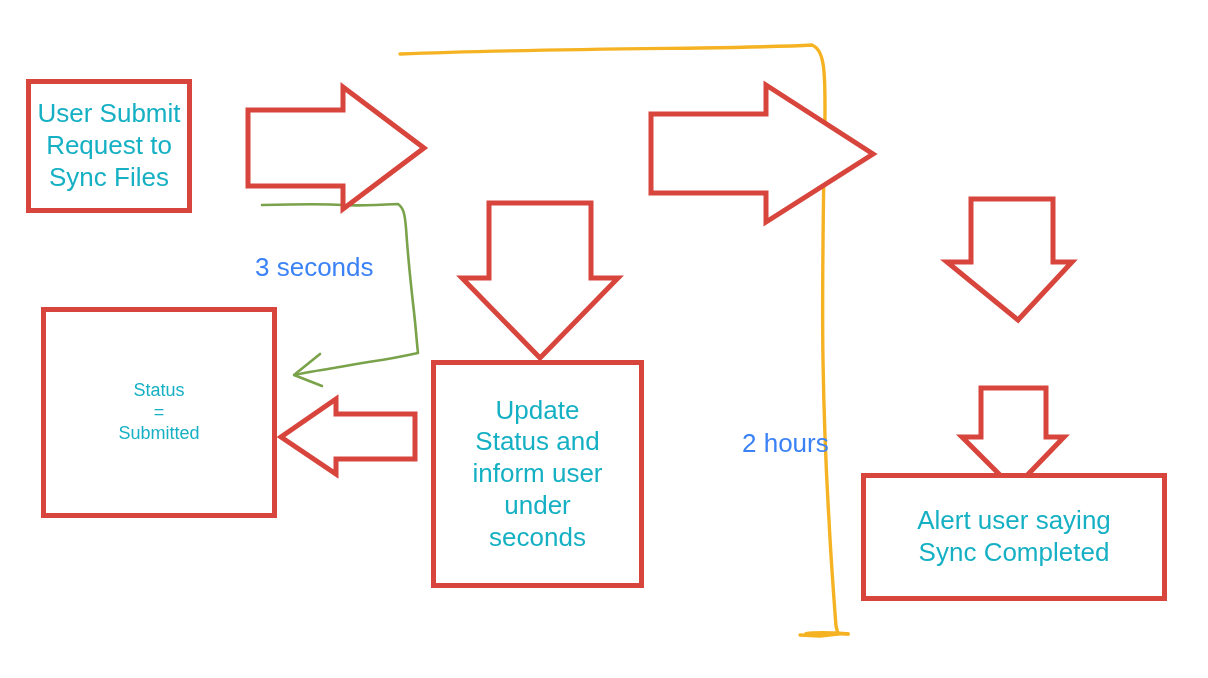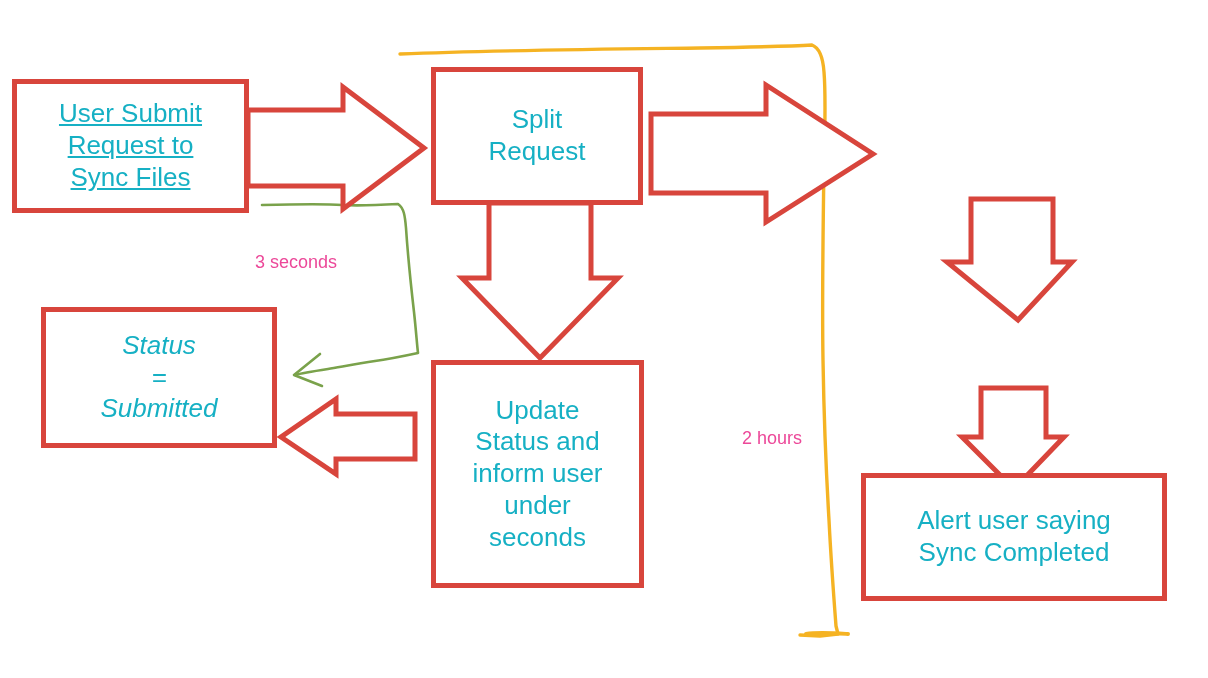--- a/index.html
+++ b/index.html
@@ -40,34 +40,34 @@
     z-index: 3;
   }
   .node-text {
     display: block;
     width: 100%;
     padding: 0 4px;
     white-space: pre-line;
   }
   .annot {
     position: absolute;
-    color: #ec4899;
+    color: #3b82f6;
     font-family: "Liberation Sans", sans-serif;
-    font-size: 18px;
+    font-size: 26px;
     white-space: nowrap;
     z-index: 4;
   }
 
   
-  #node-user-submit   { left: 12px;  top: 79px;  width: 237px; height: 134px; font-size: 26px; text-decoration: underline; }
+  #node-user-submit   { left: 26px;  top: 79px;  width: 166px; height: 134px; font-size: 26px; }
   #node-split-request { left: 431px; top: 67px;  width: 212px; height: 138px; font-size: 26px; }
   #node-sync-files    { left: 876px; top: 68px;  width: 264px; height: 136px; font-size: 26px; }
   #node-update-status { left: 859px; top: 290px; width: 308px; height: 103px; font-size: 26px; }
   #node-alert-user    { left: 861px; top: 473px; width: 306px; height: 128px; font-size: 26px; }
-  #node-status-sub    { left: 41px;  top: 307px; width: 236px; height: 141px; font-size: 26px; font-style: italic; }
+  #node-status-sub    { left: 41px;  top: 307px; width: 236px; height: 211px; font-size: 18px; }
   #node-update-inform { left: 431px; top: 360px; width: 213px; height: 228px; font-size: 26px; }
 
   
   #annot-3-seconds { left: 255px; top: 252px; }
   #annot-2-hours   { left: 742px; top: 428px; }
 </style>
 </head>
 <body>
 
 <div id="canvas">
@@ -103,24 +103,20 @@
 
     <path d="M 981 388 L 1046 388 L 1046 437 L 1064 437 L 1014 489 L 962 437 L 981 437 Z" fill="#ffffff" stroke="#d8453c" stroke-width="5" stroke-linejoin="miter"></path>
   </svg>
 
   <div class="node" id="node-user-submit">
     <span class="node-text">User Submit
 Request to
 Sync Files</span>
   </div>
 
-  <div class="node" id="node-split-request">
-    <span class="node-text">Split
-Request</span>
-  </div>
 
 
 
   <div class="node" id="node-alert-user">
     <span class="node-text">Alert user saying
 Sync Completed</span>
   </div>
 
   <div class="node" id="node-status-sub">
     <span class="node-text">Status

